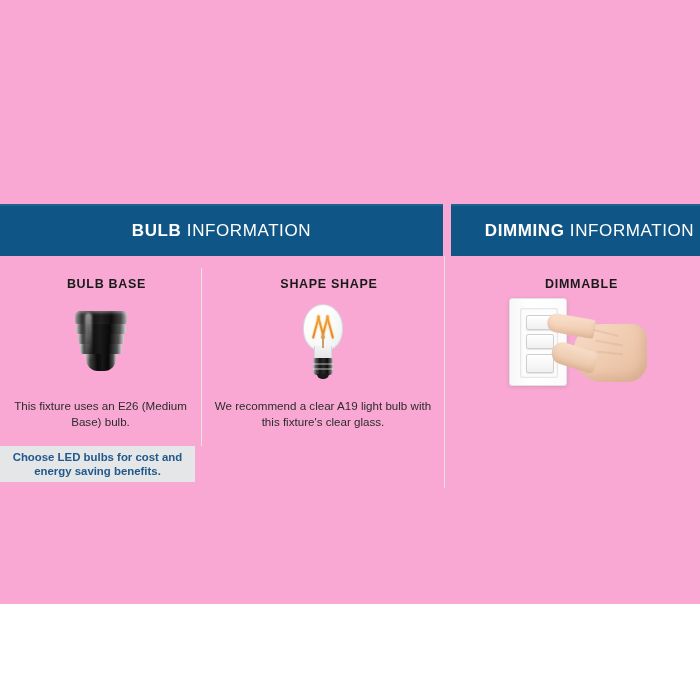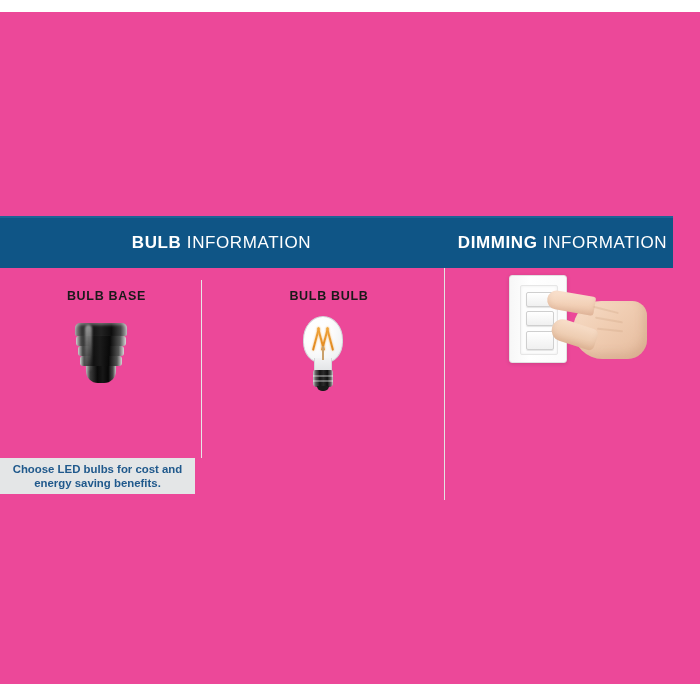--- a/index.html
+++ b/index.html
@@ -2,37 +2,37 @@
 <html><head>
 <meta charset="utf-8">
 <style>
   * { box-sizing: border-box; margin: 0; padding: 0; }
   html, body {
     width: 700px; height: 700px;
     background: #ffffff;
     font-family: "Liberation Sans", sans-serif;
     overflow: hidden;
   }
-  .page { position: relative; width: 700px; height: 672px; background: #ec4899; margin-top: 12px; }
+  .page { position: relative; width: 700px; height: 604px; background: #f9a8d4; }
 
   
   .header-row {
     position: absolute; left: 0; top: 204px;
     width: 700px; height: 52px;
   }
   .hdr {
     position: absolute; top: 0; height: 52px;
     background: #0f5586;
     border-top: 2px solid #1d6396;
     display: flex; align-items: center; justify-content: center;
     color: #ffffff;
     letter-spacing: 0.6px;
   }
   .hdr-left  { left: 0px;   width: 443px; }
-  .hdr-right { left: 424px; width: 249px; padding-left: 28px; }
+  .hdr-right { left: 451px; width: 249px; padding-left: 28px; }
   .hdr-text { font-size: 17px; font-weight: 400; white-space: nowrap; }
   .hdr-text b { font-weight: 700; }
 
   
   .vdiv-main {
     position: absolute; left: 444px; top: 256px;
     width: 1px; height: 232px;
     background: #e3e3e3;
   }
   .vdiv-inner {
@@ -260,40 +260,43 @@
     <div class="art">
       <div class="e26">
         <div class="shoulder"></div>
         <div class="thread t1"></div>
         <div class="thread t2"></div>
         <div class="thread t3"></div>
         <div class="tip-cone"></div>
         <div class="gloss"></div>
       </div>
     </div>
+    <div class="col-desc">This fixture uses an E26 (Medium Base) bulb.</div>
   </div>
 
   <div class="col col-shape">
-    <div class="col-title">BULB BULB</div>
+    <div class="col-title">SHAPE SHAPE</div>
     <div class="art">
       <div class="a19">
         <div class="glass"></div>
         <div class="neck"></div>
         <div class="fil f1"></div>
         <div class="fil f2"></div>
         <div class="fil f3"></div>
         <div class="fil f4"></div>
         <div class="stem"></div>
         <div class="cap"></div>
         <div class="foot"></div>
       </div>
     </div>
+    <div class="col-desc">We recommend a clear A19 light bulb with this fixture's clear glass.</div>
   </div>
 
   <div class="col col-dim">
+    <div class="col-title">DIMMABLE</div>
     <div class="art">
       <div class="dimmer">
         <div class="plate">
           <div class="plate-inner">
             <div class="btn btn-a"></div>
             <div class="btn btn-b"></div>
             <div class="btn btn-c"></div>
           </div>
         </div>
         <div class="hand">

